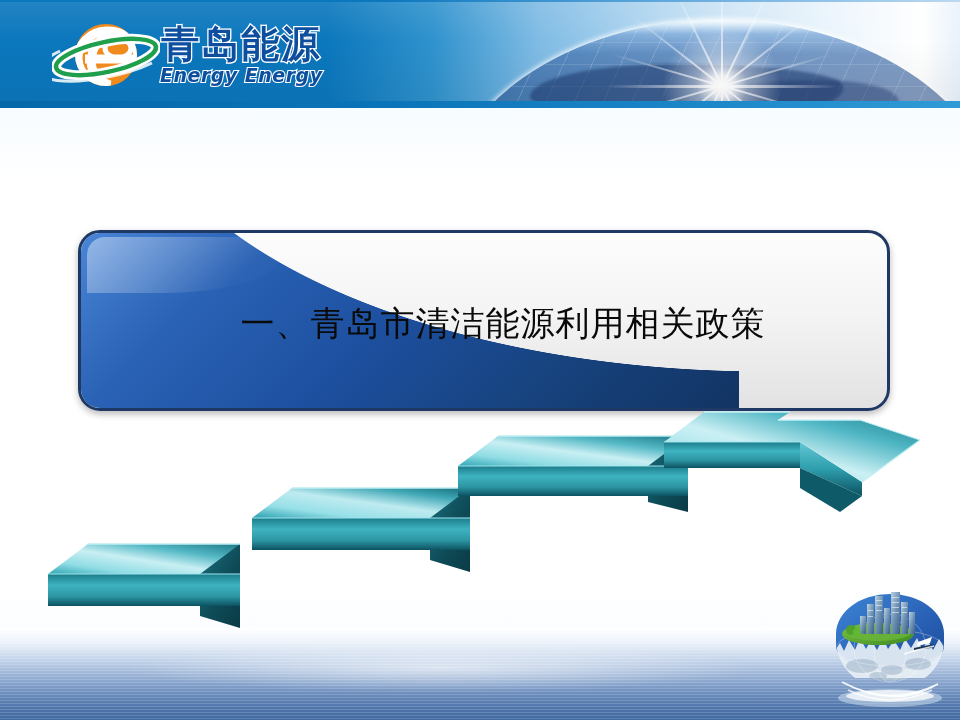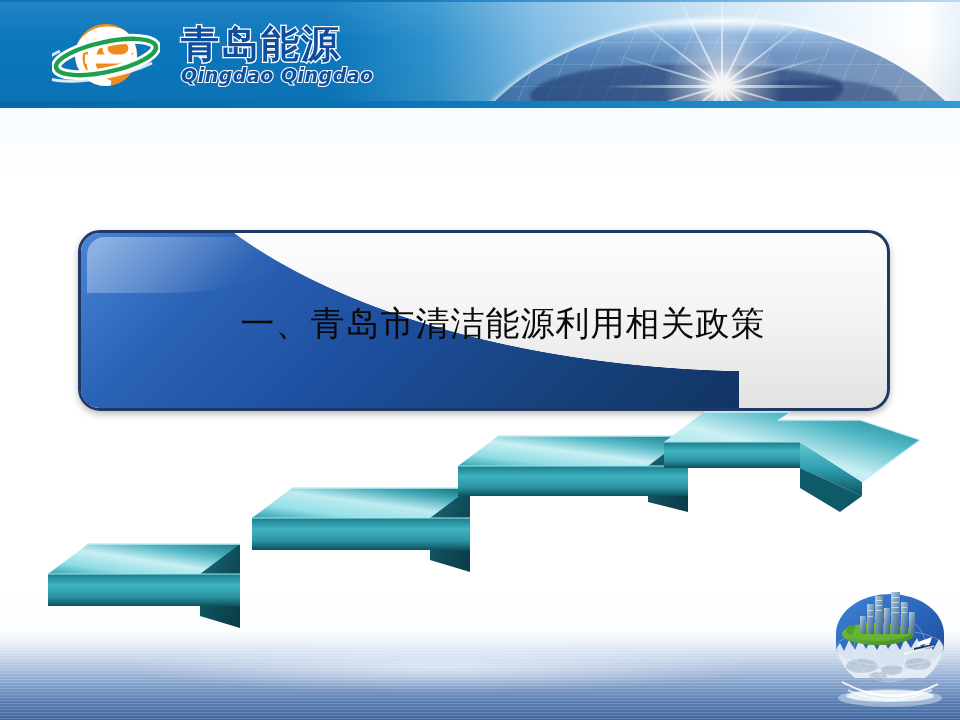--- a/index.html
+++ b/index.html
@@ -210,21 +210,22 @@
   .sunflare .ray.r8 { transform: rotate(-16deg); height: 1.5px; }
 
   
   .logo {
     position: absolute;
     left: 52px;
     top: 16px;
     height: 78px;
     display: flex;
     align-items: center;
-    gap: 21px;
+    gap: 0;
+    text-align: center;
   }
   .logo-mark {
     position: relative;
     width: 108px;
     height: 76px;
   }
   .wordmark {
     position: relative;
     display: flex;
     flex-direction: column;
@@ -378,21 +379,21 @@
 
           <ellipse cx="54" cy="40" rx="51" ry="15" fill="none" stroke="#ffffff" stroke-width="10" transform="rotate(-12 54 40)"></ellipse>
 
           <ellipse cx="54" cy="40" rx="51" ry="15" fill="none" stroke="#1F9E4B" stroke-width="4.5" transform="rotate(-12 54 40)"></ellipse>
 
           <path d="M 8 34 A 51 15 -12 0 0 100 46" fill="none" stroke="#ffffff" stroke-width="3" opacity="0.85"></path>
         </svg>
       </div>
       <div class="wordmark">
         <span class="wordmark-cn">青岛能源</span>
-        <span class="wordmark-en">Qingdao Qingdao</span>
+        <span class="wordmark-en">Energy Energy</span>
       </div>
     </div>
   </div>
 
   <div class="title-box">
     <div class="title-swoosh"></div>
     <div class="title-swoosh-hi"></div>
     <div class="title-text">一、青岛市清洁能源利用相关政策</div>
   </div>
 

